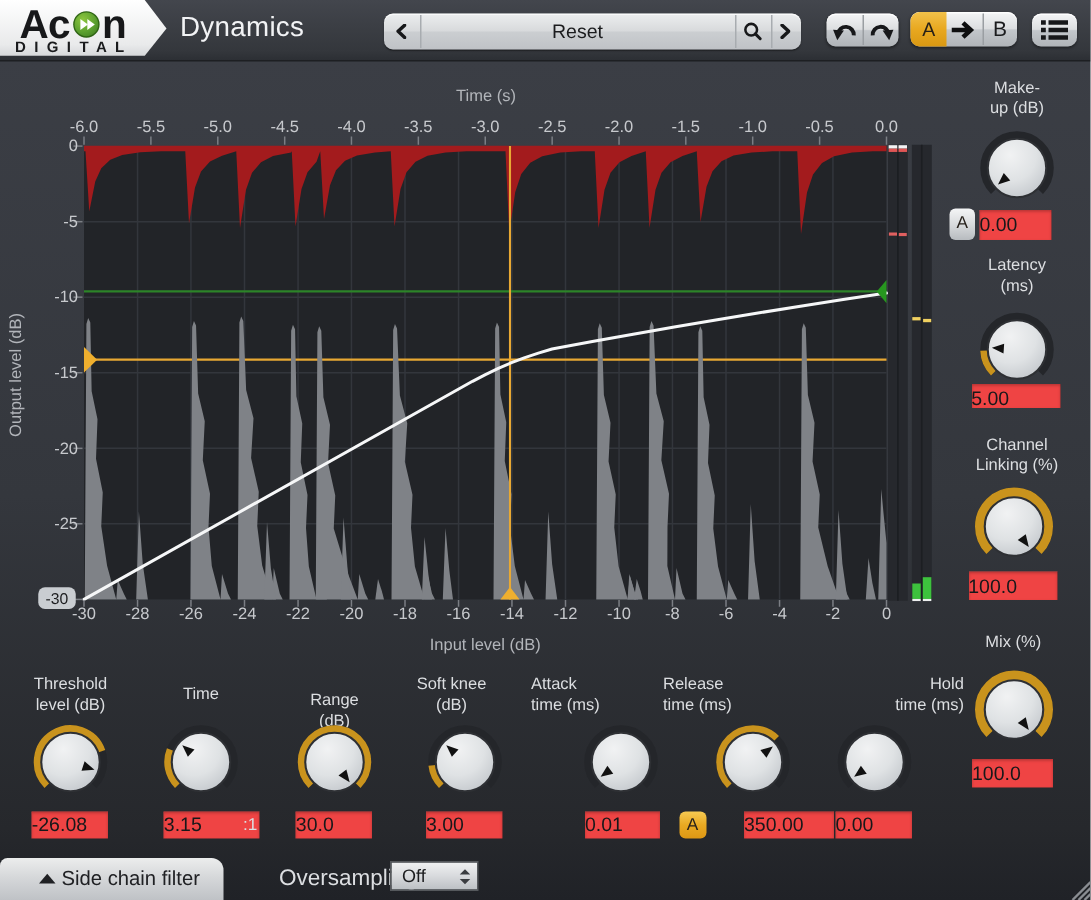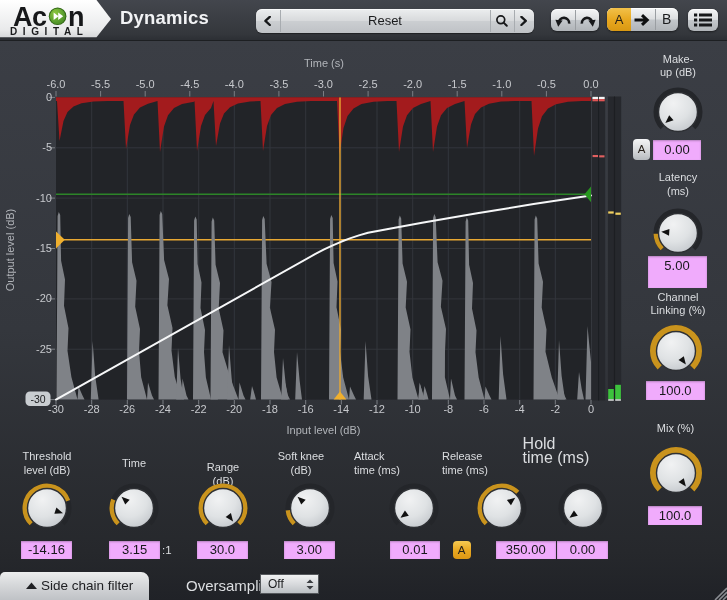--- a/index.html
+++ b/index.html
@@ -1,17 +1,17 @@
 <!DOCTYPE html>
 <html><head><meta charset="utf-8"><style>
 * {margin:0;padding:0}
 html,body {width:727px;height:600px;overflow:hidden}
 body {position:relative;font-family:"Liberation Sans", sans-serif;background:linear-gradient(#3b3e45 40px,#34373d 55%,#26282c 92%,#202227)}
 #topbar {position:absolute;left:0;top:0;width:727px;height:40px;background:linear-gradient(#43464d,#34373c 85%,#2c2f34);border-bottom:1.5px solid #1d1f22}
-.disp {position:absolute;background:#f0abfc;color:#17181a;text-align:center;box-shadow:inset 0 1px 2px rgba(0,0,0,0.25)}
+.disp {position:absolute;background:#ef4444;color:#17181a;text-align:left;box-shadow:inset 0 1px 2px rgba(0,0,0,0.25)}
 .btnA {position:absolute;border-radius:4px;text-align:center;font-size:11.5px;color:#26201a}
 .lbtn {position:absolute;border-radius:6px;background:linear-gradient(#f4f5f6 0%,#dcdee0 48%,#c3c7cb 52%,#b0b4b8 100%);box-shadow:0 1px 2px rgba(0,0,0,0.45), inset 0 1px 0 rgba(255,255,255,0.85)}
 </style></head>
 <body>
 <svg width="0" height="0" style="position:absolute">
     <defs>
 <radialGradient id="kf" cx="0.38" cy="0.28" r="0.9">
         <stop offset="0" stop-color="#f1f2f3"></stop>
         <stop offset="0.5" stop-color="#dfe2e4"></stop>
         <stop offset="0.8" stop-color="#c9cdd1"></stop>
@@ -36,21 +36,21 @@
     </defs>
 <path d="M0,0 L96.5,0 L111,19 L96.5,37.2 L0,37.2 Z" fill="url(#lp)"></path>
 <text x="13" y="25.5" font-family="Liberation Sans, sans-serif" font-size="27" font-weight="bold" fill="#17181a" letter-spacing="-0.5">Ac</text>
 <text x="68" y="25.5" font-family="Liberation Sans, sans-serif" font-size="27" font-weight="bold" fill="#17181a">n</text>
 <circle cx="57.6" cy="16.3" r="8.8" fill="#2f6414"></circle>
 <circle cx="57.6" cy="16.3" r="7.9" fill="url(#gc)"></circle>
 <path d="M53.6,12.6 L58.6,16.3 L53.6,20 Z" fill="#fff"></path>
 <path d="M58.2,12.6 L63.2,16.3 L58.2,20 Z" fill="#fff"></path>
 <text x="10" y="34.5" font-family="Liberation Sans, sans-serif" font-size="10" font-weight="bold" fill="#1a1b1d" letter-spacing="5.6">DIGITAL</text>
 </svg>
-<div style="position:absolute;left:120px;top:7px;font-size:18.5px;font-weight:bold;letter-spacing:0.2px;color:#f2f3f5">Dynamics</div>
+<div style="position:absolute;left:120px;top:7px;font-size:18.5px;font-weight:normal;letter-spacing:0.2px;color:#f2f3f5">Dynamics</div>
 <div style="position:absolute;left:256px;top:8.8px;width:278px;height:24px;border-radius:6px;background:linear-gradient(#eceeef,#d8dadc 48%,#cbced1 52%,#bfc2c6);box-shadow:0 1px 1px rgba(0,0,0,0.4), inset 0 1px 0 rgba(255,255,255,0.7)"></div>
 <div style="position:absolute;left:279.7px;top:10px;width:1px;height:21.6px;background:#a8acb0"></div>
 <div style="position:absolute;left:489.7px;top:10px;width:1px;height:21.6px;background:#a8acb0"></div>
 <div style="position:absolute;left:513.5px;top:10px;width:1px;height:21.6px;background:#a8acb0"></div>
 <svg width="7" height="10" style="position:absolute;left:263.5px;top:15.5px">
     <path d="M5.8,0.8 L1.4,4.9 L5.8,9" stroke="#17181a" stroke-width="2.3" fill="none" stroke-linecap="round" stroke-linejoin="round"></path>
   </svg>
 <svg width="7" height="10" style="position:absolute;left:520px;top:15.5px">
     <path d="M1.4,0.8 L5.8,4.9 L1.4,9" stroke="#17181a" stroke-width="2.3" fill="none" stroke-linecap="round" stroke-linejoin="round"></path>
   </svg>
@@ -243,21 +243,21 @@
 <rect x="608.2" y="399.3" width="5.6" height="1.4" fill="#eef0f0"></rect>
     <rect x="615.2" y="399.3" width="5.7" height="1.4" fill="#eef0f0"></rect>
 
 </svg>
 <div style="position:absolute;left:-13px;top:450.2px;width:120px;text-align:center;font-size:11px;line-height:13.5px;color:#dcdee1">Threshold<br>level (dB)</div>
 <div style="position:absolute;left:74px;top:457px;width:120px;text-align:center;font-size:11px;line-height:13.5px;color:#dcdee1">Time</div>
 <div style="position:absolute;left:163px;top:461px;width:120px;text-align:center;font-size:11px;line-height:13.5px;color:#dcdee1">Range<br>(dB)</div>
 <div style="position:absolute;left:241px;top:450.2px;width:120px;text-align:center;font-size:11px;line-height:13.5px;color:#dcdee1">Soft knee<br>(dB)</div>
 <div style="position:absolute;left:354px;top:450.2px;width:120px;text-align:left;font-size:11px;line-height:13.5px;color:#dcdee1">Attack<br>time (ms)</div>
 <div style="position:absolute;left:442px;top:450.2px;width:120px;font-size:11px;line-height:13.5px;color:#dcdee1">Release<br>time (ms)</div>
-<div style="position:absolute;left:522.6px;top:437px;width:120px;text-align:left;font-size:16px;line-height:13.5px;color:#dcdee1">Hold<br>time (ms)</div>
+<div style="position:absolute;left:522.6px;top:450px;width:120px;text-align:right;font-size:11px;line-height:13.5px;color:#dcdee1">Hold<br>time (ms)</div>
 <div style="position:absolute;left:618px;top:52.8px;width:120px;text-align:center;font-size:11px;line-height:13.5px;color:#dcdee1">Make-<br>up (dB)</div>
 <div style="position:absolute;left:618px;top:171px;width:120px;text-align:center;font-size:11px;line-height:13.5px;color:#dcdee1">Latency<br>(ms)</div>
 <div style="position:absolute;left:618px;top:290.5px;width:120px;text-align:center;font-size:11px;line-height:13.5px;color:#dcdee1">Channel<br>Linking (%)</div>
 <div style="position:absolute;left:615.5px;top:421.8px;width:120px;text-align:center;font-size:11px;line-height:13.5px;color:#dcdee1">Mix (%)</div>
 <svg width="56" height="56" style="position:absolute;left:19px;top:480px">
 <path d="M12.44,43.56 A22.00,22.00 0 1 1 43.56,43.56" stroke="#24262a" stroke-width="5" fill="none" stroke-linecap="butt"></path>
     <path d="M12.44,43.56 A22.00,22.00 0 1 1 48.80,20.84" stroke="#c9931d" stroke-width="5" fill="none" stroke-linecap="butt"></path>
     <circle cx="28.0" cy="28.0" r="19.5" fill="url(#kf)" stroke="#2e3034" stroke-width="1.4"></circle>
     <path d="M43.98,33.19 L35.35,33.86 L37.39,27.58 Z" fill="#111"></path>
   </svg>
@@ -311,29 +311,29 @@
     <path d="M12.09,43.91 A22.50,22.50 0 1 1 43.91,43.91" stroke="#c9931d" stroke-width="7" fill="none" stroke-linecap="butt"></path>
     <circle cx="28.0" cy="28.0" r="19.5" fill="url(#kf)" stroke="#2e3034" stroke-width="1.4"></circle>
     <path d="M37.87,41.59 L30.50,37.06 L35.84,33.18 Z" fill="#111"></path>
   </svg>
 <svg width="56" height="56" style="position:absolute;left:647.5px;top:445px">
 <path d="M12.09,43.91 A22.50,22.50 0 1 1 43.91,43.91" stroke="#24262a" stroke-width="7" fill="none" stroke-linecap="butt"></path>
     <path d="M12.09,43.91 A22.50,22.50 0 1 1 43.91,43.91" stroke="#c9931d" stroke-width="7" fill="none" stroke-linecap="butt"></path>
     <circle cx="28.0" cy="28.0" r="19.5" fill="url(#kf)" stroke="#2e3034" stroke-width="1.4"></circle>
     <path d="M37.87,41.59 L30.50,37.06 L35.84,33.18 Z" fill="#111"></path>
   </svg>
-<div class="disp" style="left:21.2px;top:540.5px;width:50.5px;height:18.5px;font-size:13px;line-height:18.5px">-14.16</div>
-<div class="disp" style="left:109.2px;top:540.5px;width:51px;height:18.5px;font-size:13px;line-height:18.5px">3.15</div>
+<div class="disp" style="left:21.2px;top:540.5px;width:50.5px;height:18.5px;font-size:13px;line-height:18.5px">-26.08</div>
+<div class="disp" style="left:109.2px;top:540.5px;width:64px;height:18.5px;font-size:13px;line-height:18.5px">3.15</div>
 <div class="disp" style="left:197.2px;top:540.5px;width:50.5px;height:18.5px;font-size:13px;line-height:18.5px">30.0</div>
 <div class="disp" style="left:284px;top:540.5px;width:50.5px;height:18.5px;font-size:13px;line-height:18.5px">3.00</div>
 <div class="disp" style="left:390px;top:540.5px;width:50px;height:18.5px;font-size:13px;line-height:18.5px">0.01</div>
 <div class="disp" style="left:496px;top:540.5px;width:59.5px;height:18.5px;font-size:13px;line-height:18.5px">350.00</div>
 <div class="disp" style="left:557px;top:540.5px;width:51px;height:18.5px;font-size:13px;line-height:18.5px">0.00</div>
 <div class="disp" style="left:653px;top:139.5px;width:48px;height:20px;font-size:13px;line-height:20px">0.00</div>
-<div class="disp" style="left:647.5px;top:255.9px;width:59px;height:32px;font-size:13px;line-height:19.5px">5.00</div>
+<div class="disp" style="left:647.5px;top:255.9px;width:59px;height:16px;font-size:13px;line-height:19.5px">5.00</div>
 <div class="disp" style="left:645.5px;top:380.5px;width:59.5px;height:19.5px;font-size:13px;line-height:19.5px">100.0</div>
 <div class="disp" style="left:648px;top:505.5px;width:54px;height:19.5px;font-size:13px;line-height:19.5px">100.0</div>
 <div style="position:absolute;left:162px;top:543.5px;font-size:11.5px;color:#dcdee1">:1</div>
 
 <div class="btnA" style="left:452.6px;top:540.5px;width:18px;height:18.5px;line-height:18.5px;background:linear-gradient(#f6ca52,#e9a922 50%,#dd9714)">A</div>
 <div class="btnA" style="left:632.7px;top:139.2px;width:17.6px;height:20.5px;line-height:20.5px;background:linear-gradient(#f4f5f6,#d9dbdd 50%,#b7bbbf);">A</div>
 
 <div style="position:absolute;left:0;top:572px;width:148.6px;height:28px;border-radius:5px 8px 0 0;background:linear-gradient(#eceded,#d6d8da 45%,#bfc2c6)"></div>
 <div style="position:absolute;left:41px;top:572px;width:108px;height:39px;line-height:28px;font-size:13.5px;color:#202124">Side chain filter</div>
 <svg width="12" height="8" style="position:absolute;left:26px;top:582px">

